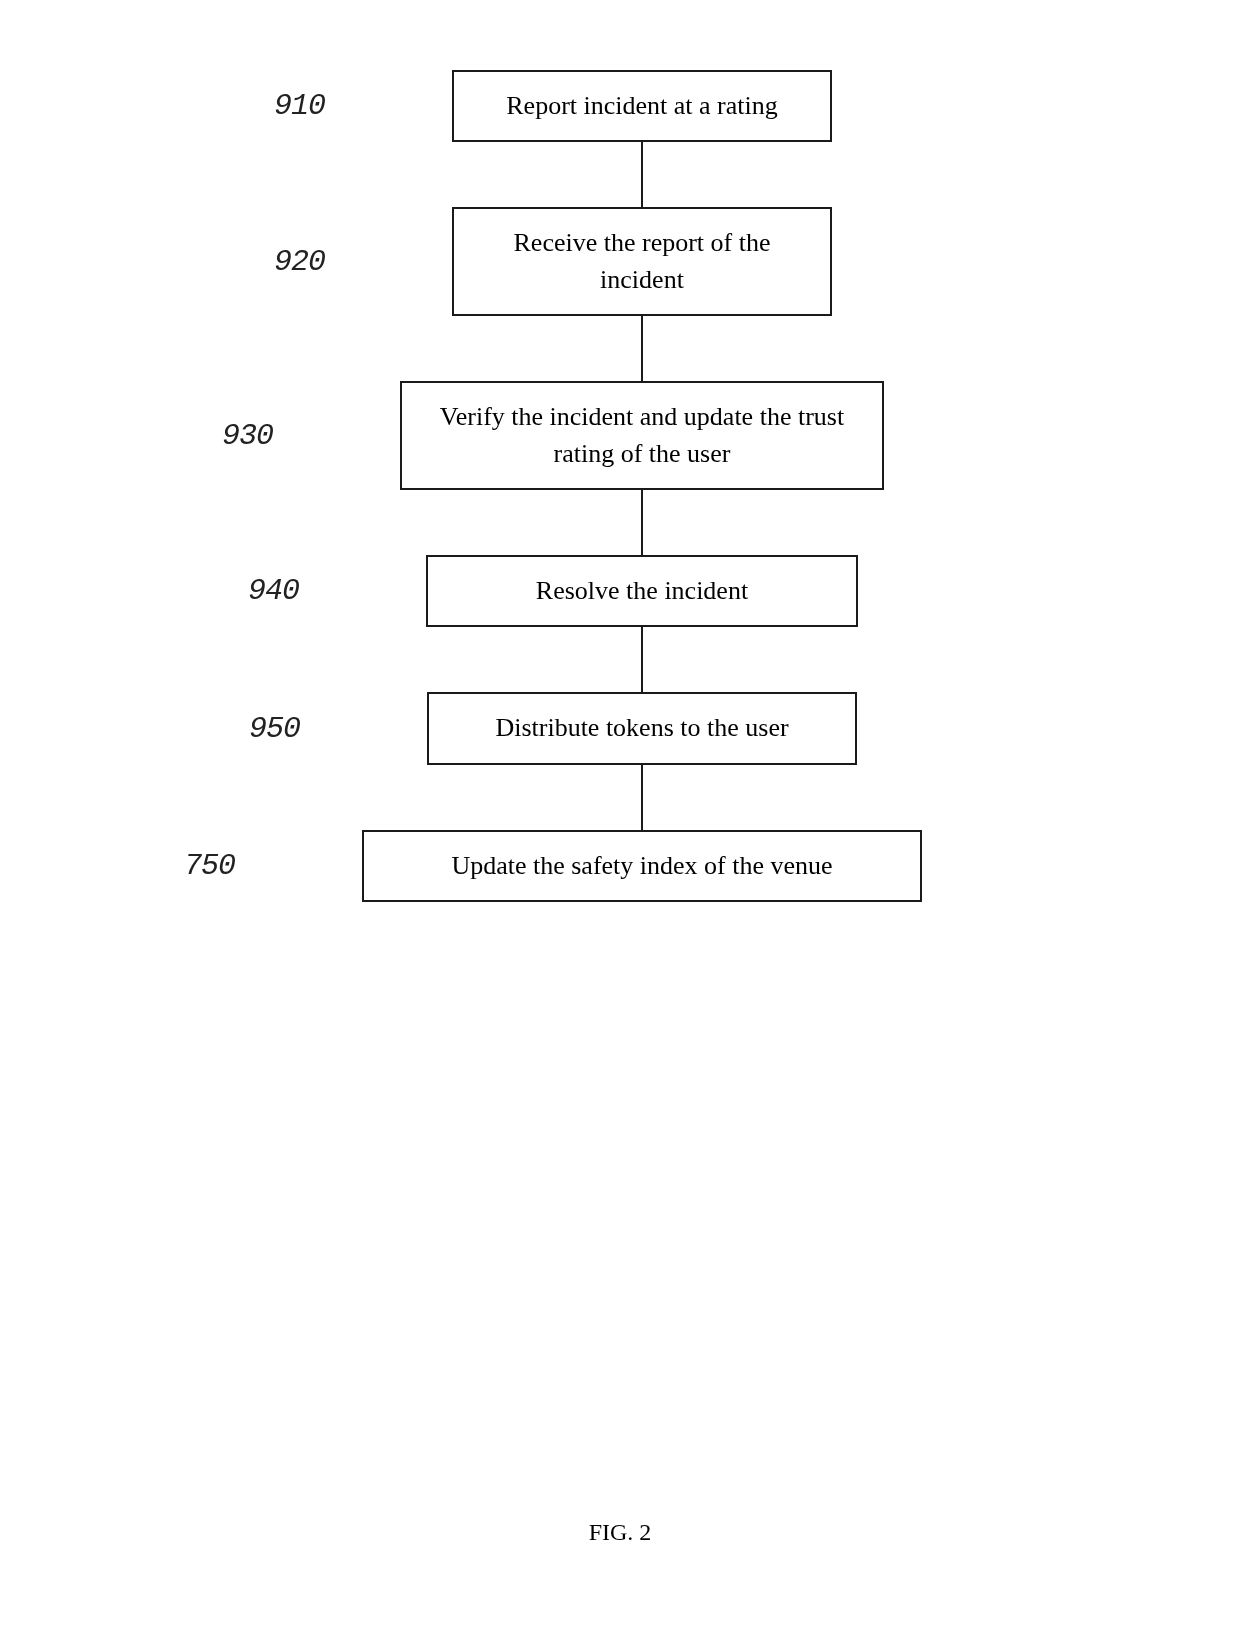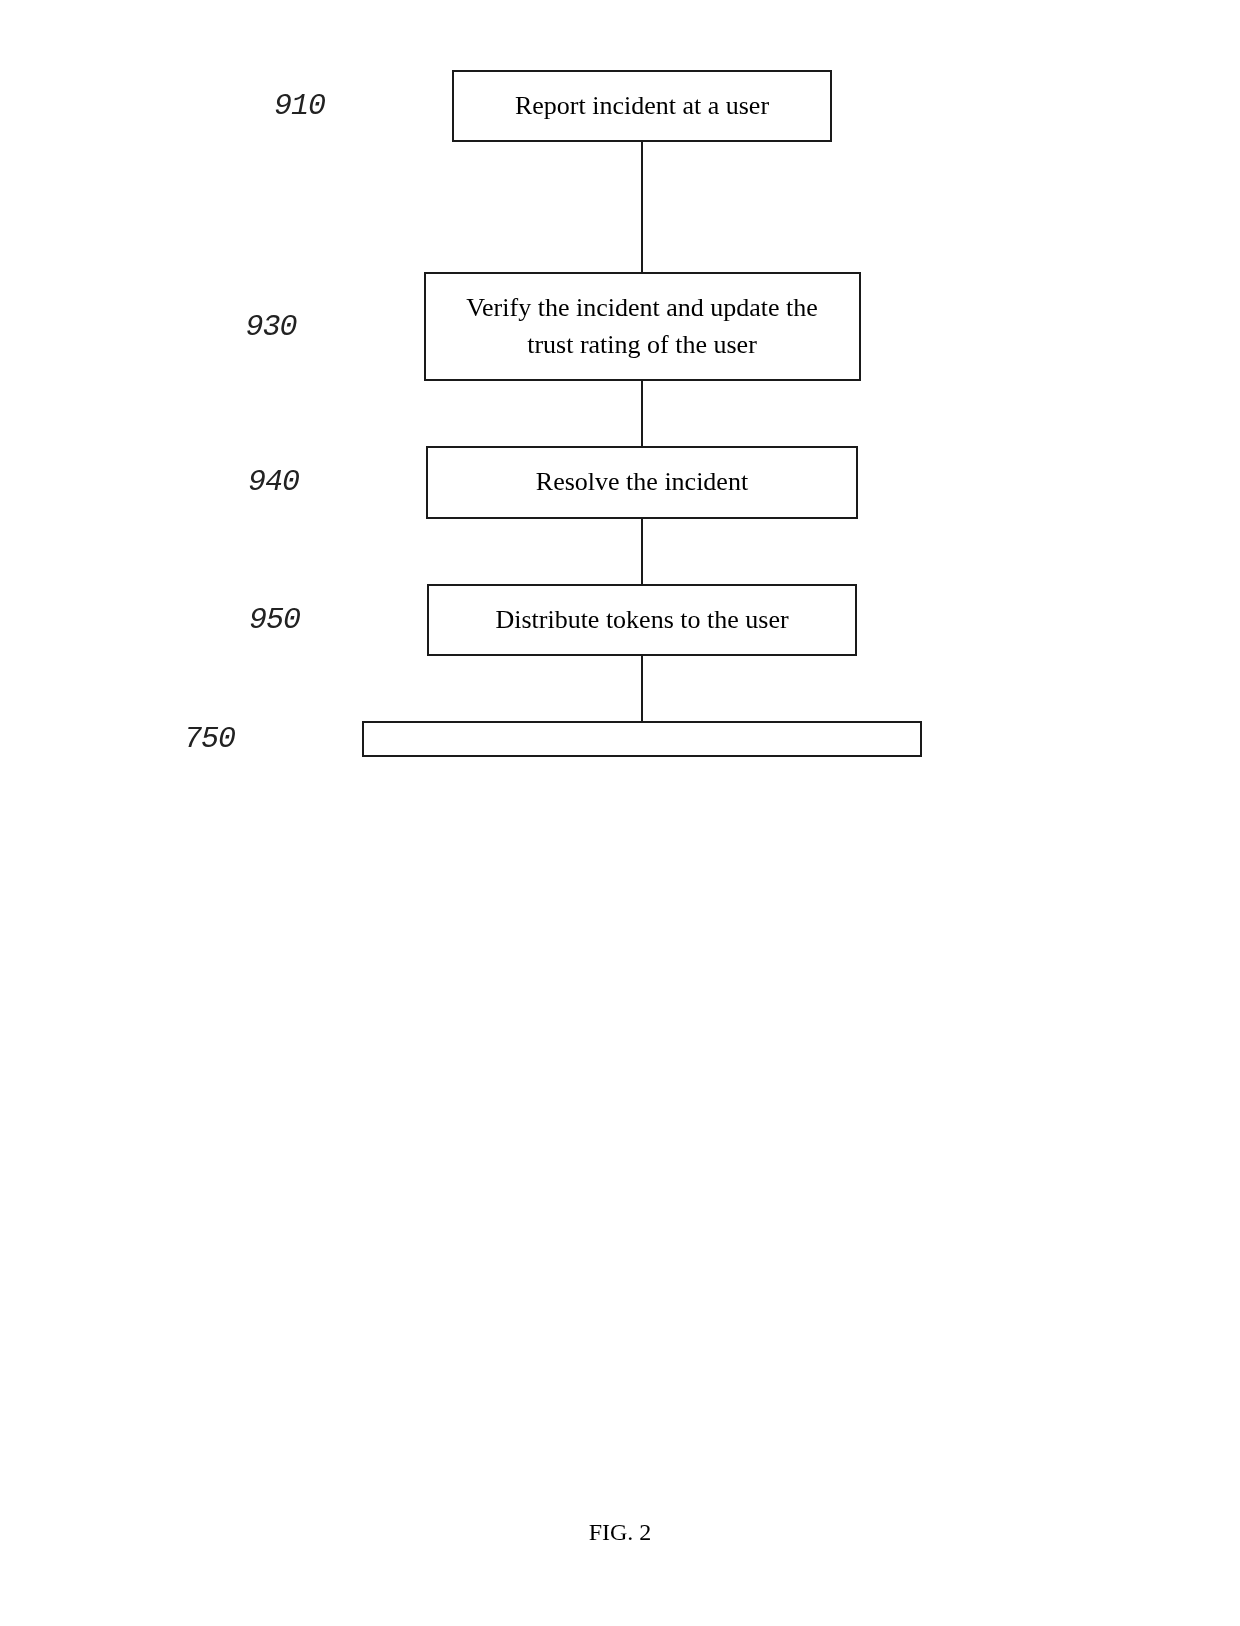--- a/index.html
+++ b/index.html
@@ -78,43 +78,49 @@
       left: 50%;
       transform: translateX(-50%);
       font-size: 24px;
       font-family: Georgia, 'Times New Roman', serif;
       font-weight: normal;
     }
 
     
     .box-910 { width: 380px; }
     .box-920 { width: 380px; }
-    .box-930 { width: 437px; }
+    .box-930 { width: 484px; }
     .box-940 { width: 432px; }
     .box-950 { width: 430px; }
     .box-960 { width: 560px; }
 
     
     .conn-h { height: 70px; }
   </style>
 </head>
 <body>
 
 <div class="diagram-container">
   <div class="flow-wrapper">
 
     <div class="step-row">
       <div class="step-box box-910">
         <span class="step-label" style="left:-180px; top:50%; transform:translateY(-50%);">910</span>
-        <span>Report incident at a user</span>
+        <span>Report incident at a rating</span>
       </div>
     </div>
 
     <div class="connector conn-h" style="margin-right: 0;"></div>
 
+    <div class="step-row">
+      <div class="step-box box-920" style="min-width:380px; width:380px;">
+        <span class="step-label" style="left:-180px; top:50%; transform:translateY(-50%);">920</span>
+        <span>Receive the report of the incident</span>
+      </div>
+    </div>
 
     <div class="connector conn-h"></div>
 
     <div class="step-row">
       <div class="step-box box-930">
         <span class="step-label" style="left:-180px; top:50%; transform:translateY(-50%);">930</span>
         <span>Verify the incident and update the trust rating of the user</span>
       </div>
     </div>
 
@@ -134,20 +140,21 @@
         <span class="step-label" style="left:-180px; top:50%; transform:translateY(-50%);font-style:italic;">950</span>
         <span>Distribute tokens to the user</span>
       </div>
     </div>
 
     <div class="connector conn-h"></div>
 
     <div class="step-row">
       <div class="step-box box-960">
         <span class="step-label" style="left:-180px; top:50%; transform:translateY(-50%);">750</span>
+        <span>Update the safety index of the venue</span>
       </div>
     </div>
 
   </div>
 </div>
 
 <div class="fig-caption">FIG. 2</div>
 
 <style>
   

